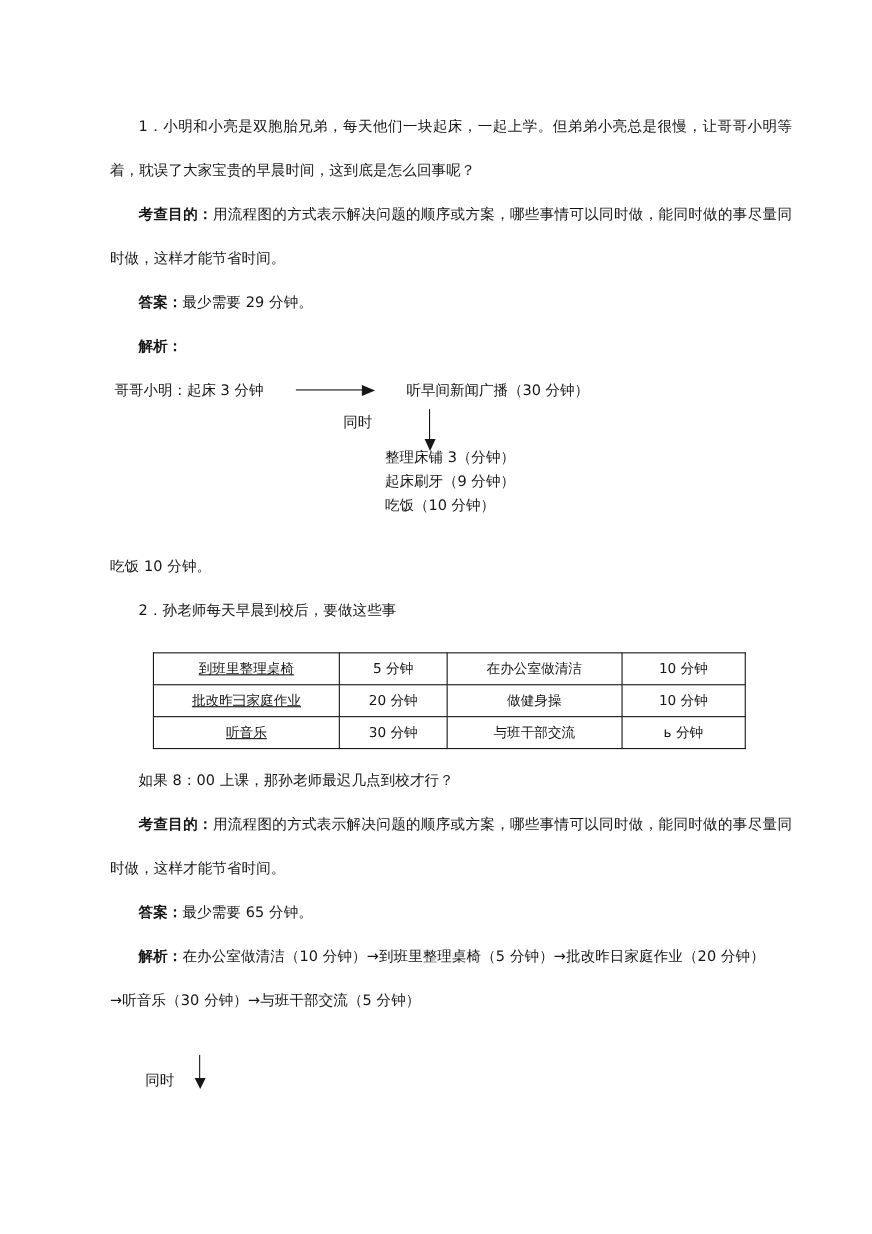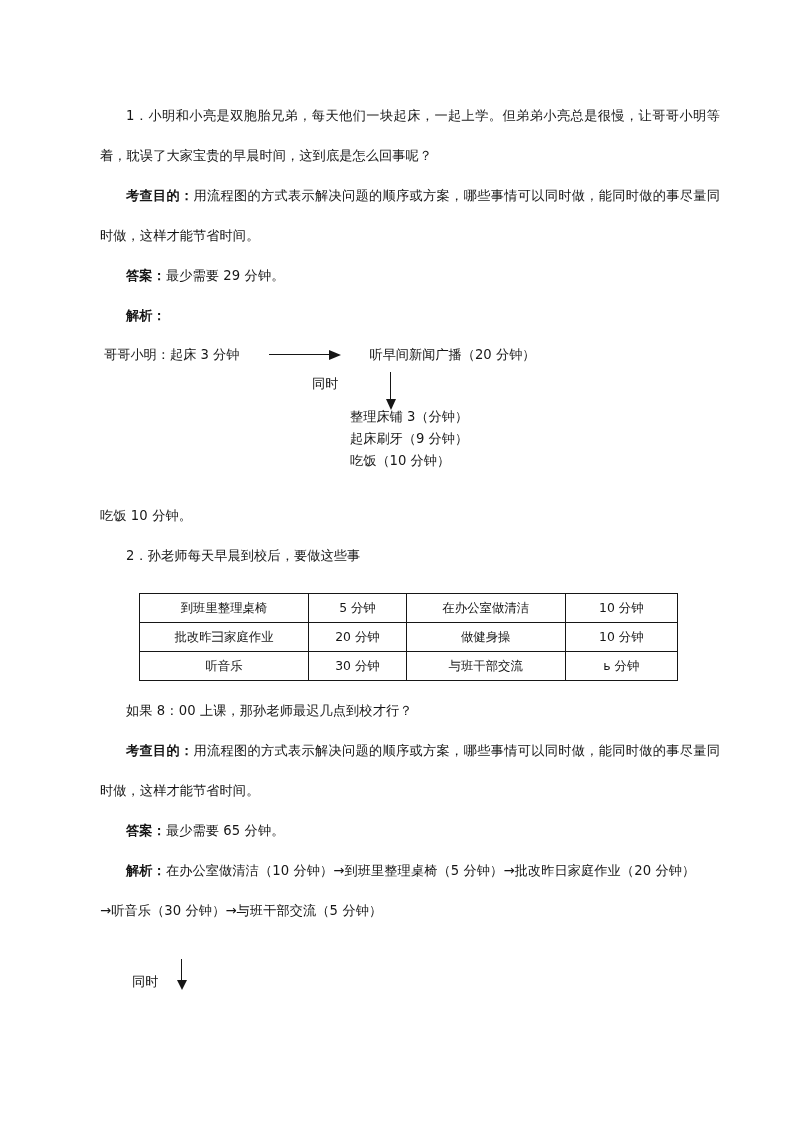--- a/index.html
+++ b/index.html
@@ -156,21 +156,21 @@
     font-size: 12.4px;
   }
   table.data td {
     border: 1.2px solid #161616;
     height: 28px;
     padding: 0 4px;
     text-align: center;
     vertical-align: middle;
     white-space: nowrap;
   }
-  table.data td.c0 { width: 170px; }
+  table.data td.c0 { width: 170px; text-decoration: underline; }
   table.data td.c1 { width: 96px; }
   table.data td.c2 { width: 160px; }
   table.data td.c3 { width: 113px; }
 
   
   .tail {
     position: relative;
     height: 60px;
     margin-top: 20px;
     font-size: 13.2px;
@@ -224,21 +224,21 @@
     <div class="para indent"><b class="bold">答案：</b><span>最少需要 29 分钟。</span></div>
 
     <div class="para indent"><b class="bold">解析：</b></div>
 
     <div class="spacer-s"></div>
 
     <div class="flow1">
       <div class="flow1-row1">
         <span class="lbl">哥哥小明：起床 3 分钟</span>
         <span class="arrow-right"></span>
-        <span class="lbl">听早间新闻广播（20 分钟）</span>
+        <span class="lbl">听早间新闻广播（30 分钟）</span>
       </div>
       <div class="flow1-tongshi">同时</div>
       <div class="arrow-down"></div>
       <div class="flow1-list">
         <div>整理床铺 3（分钟）</div>
         <div>起床刷牙（9 分钟）</div>
         <div>吃饭（10 分钟）</div>
       </div>
     </div>
 

